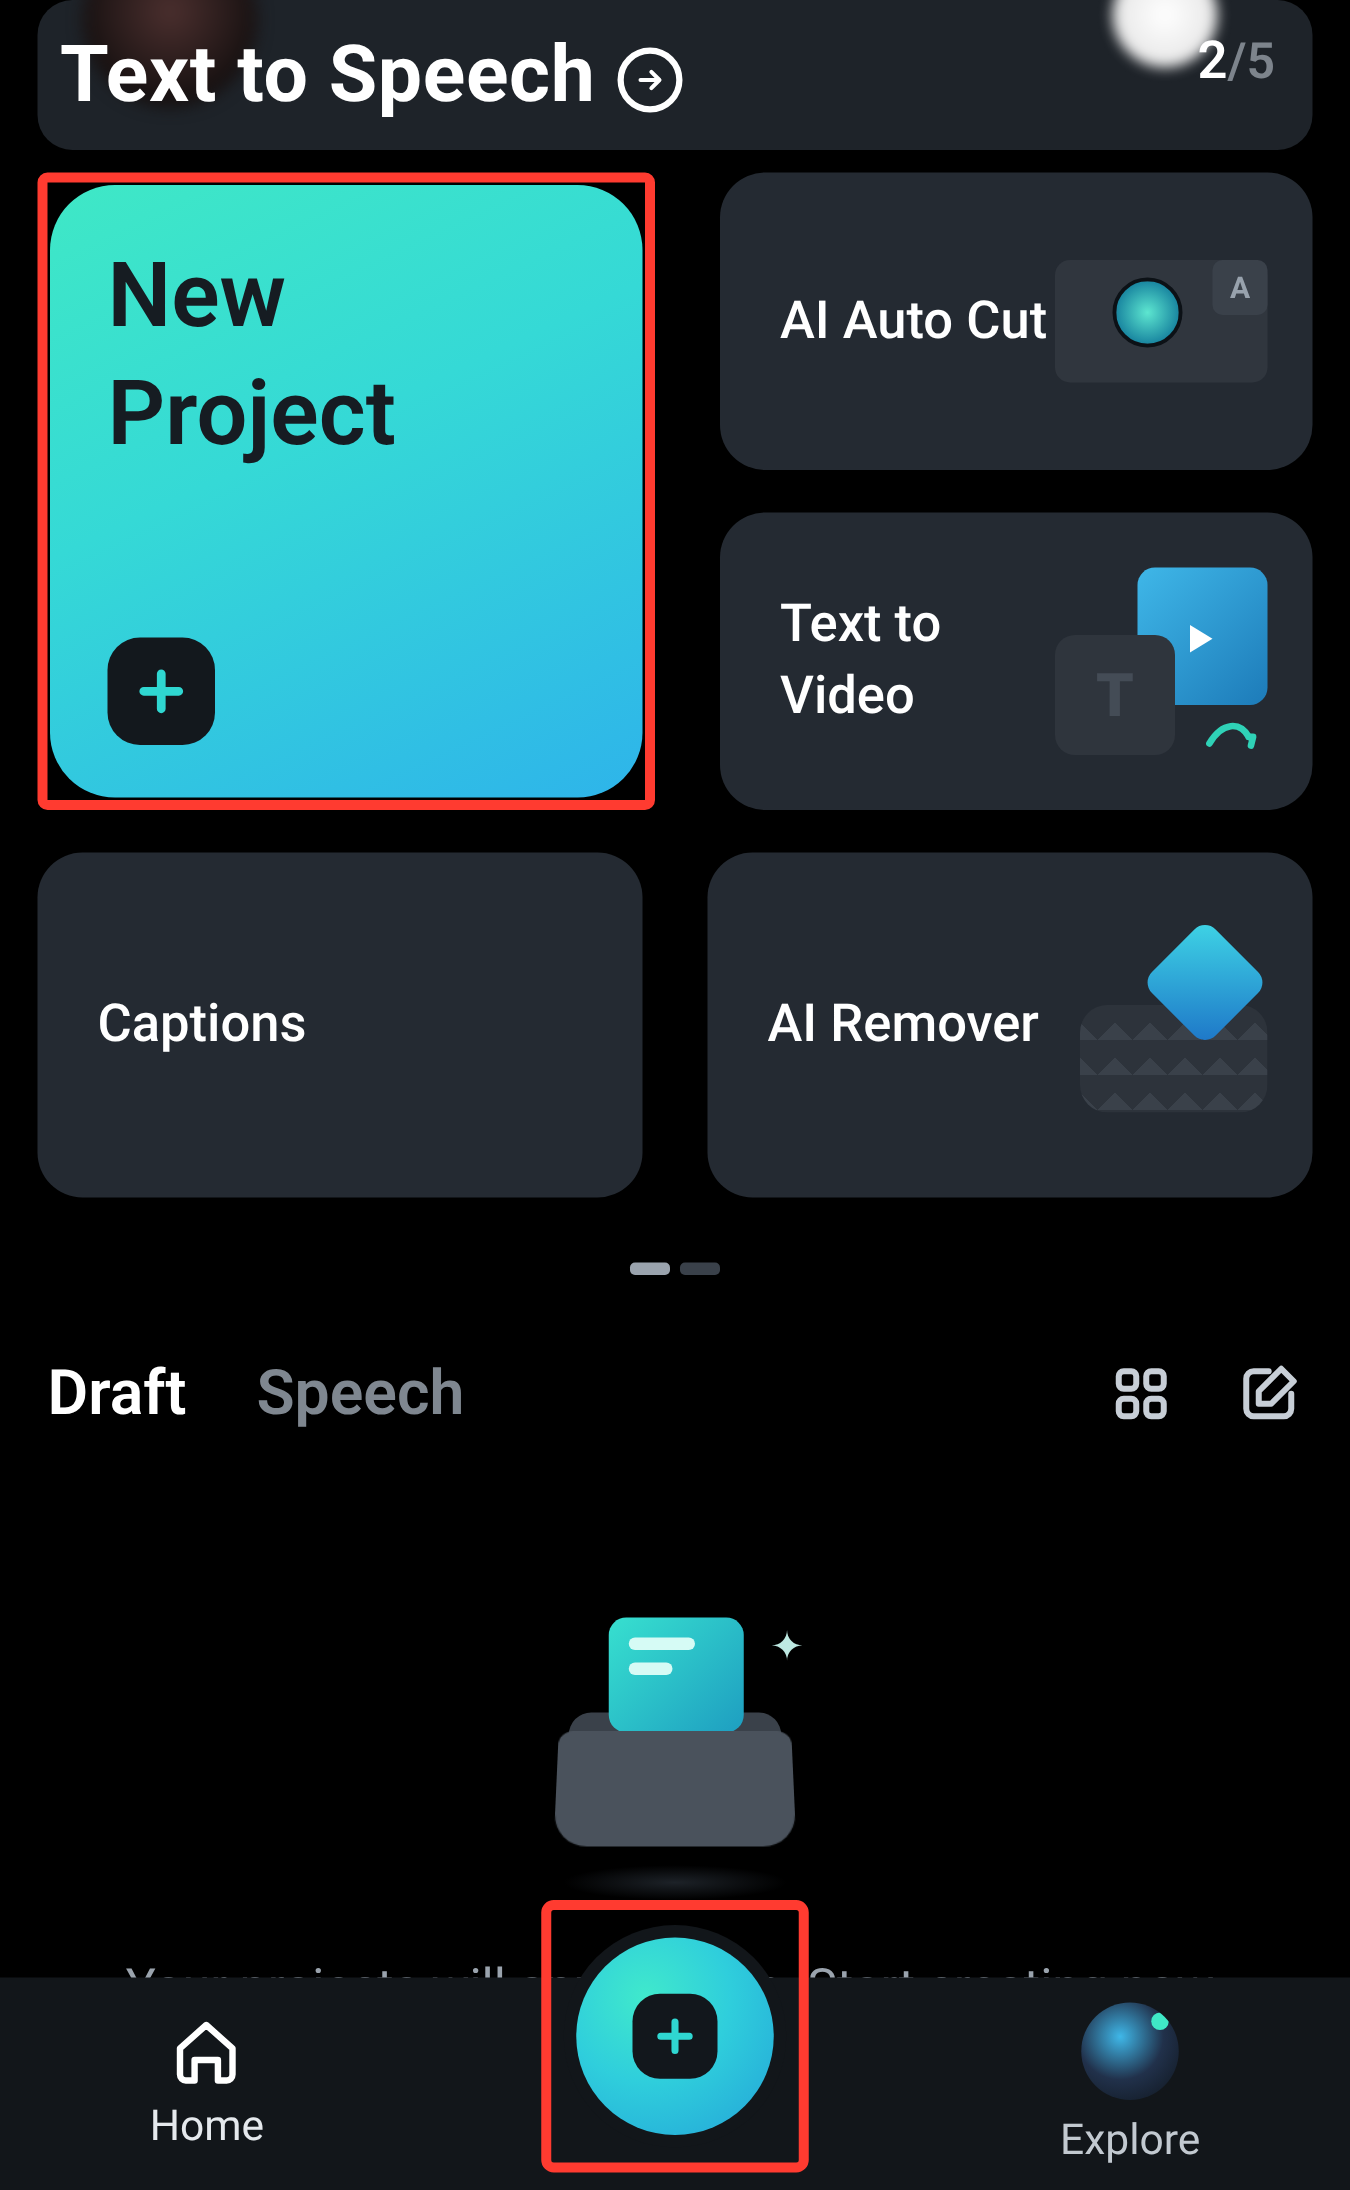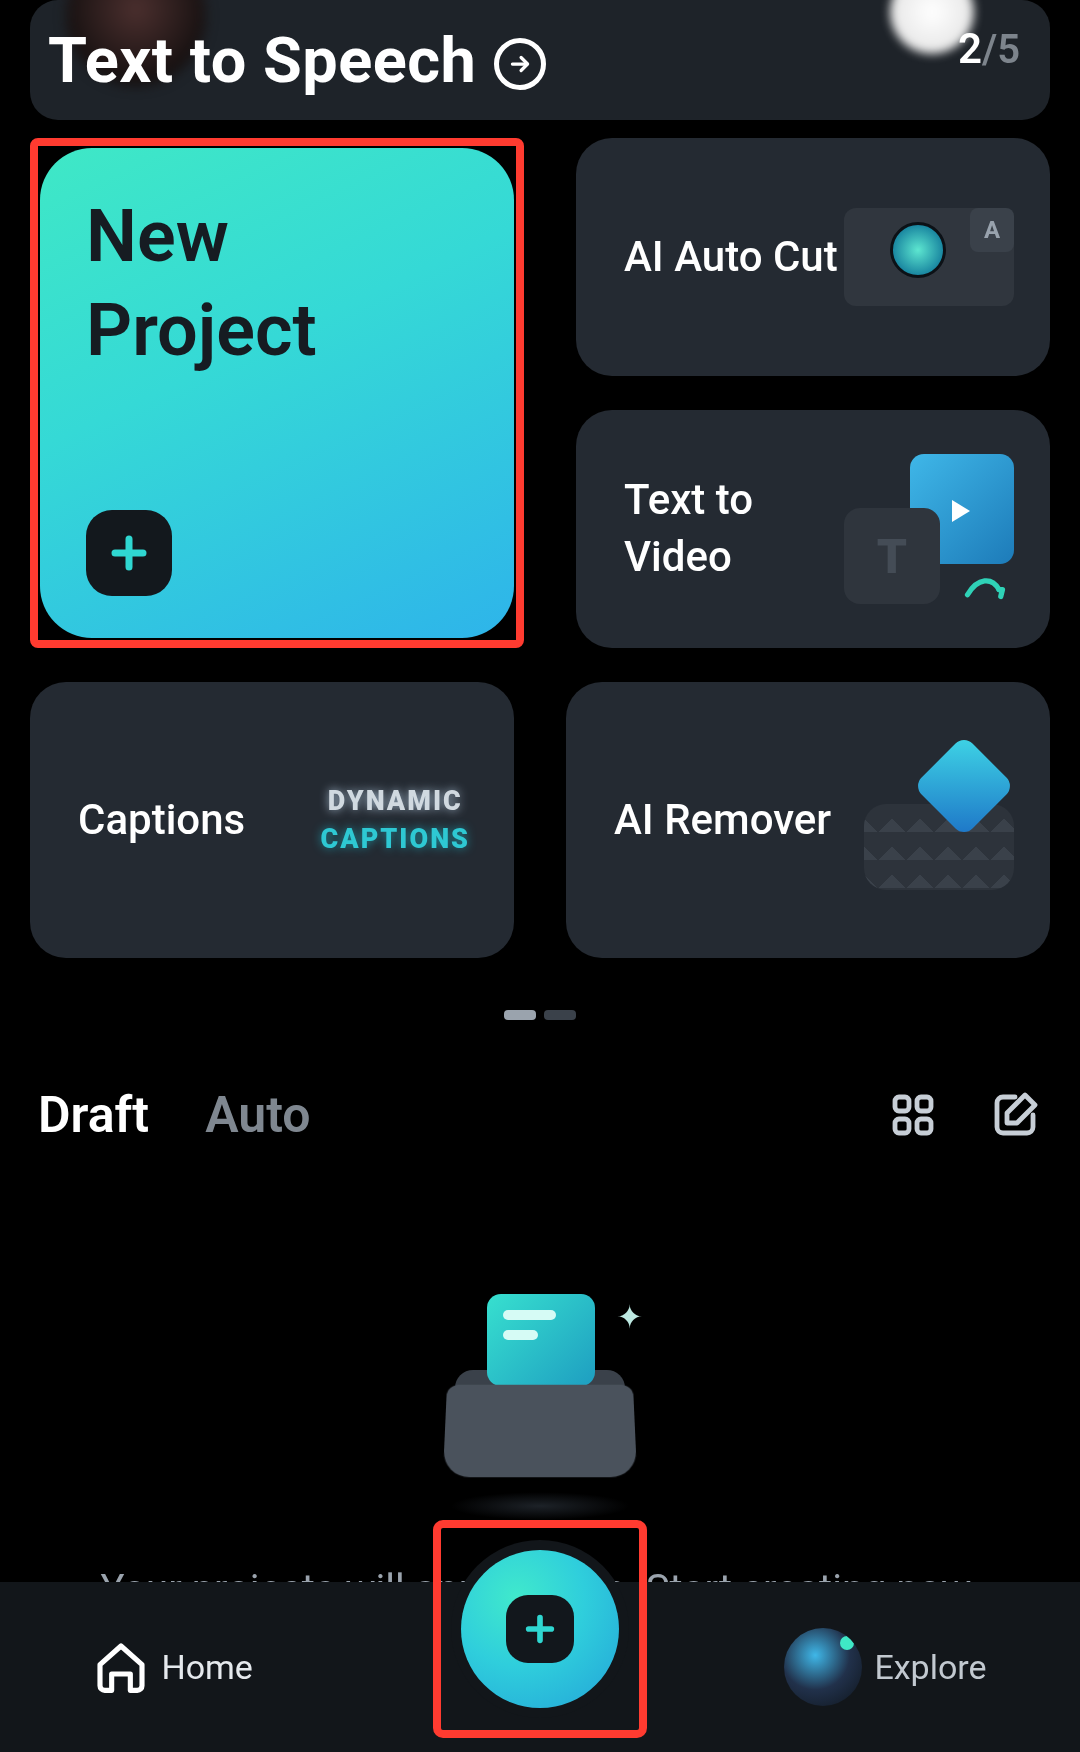--- a/index.html
+++ b/index.html
@@ -198,21 +198,21 @@
   .empty-text{
     margin-top:46px; font-size:40px; color:#9aa3ad;
   }
 
   
   .nav{
     position:absolute; left:0; right:0; bottom:0; height:170px;
     background:#12161a; display:flex; align-items:center; justify-content:space-around;
     padding:0 14px;
   }
-  .nav-item{ display:flex; align-items:center; gap:12px; font-size:34px; color:#e5e9ed;}
+  .nav-item{ display:flex; flex-direction:column; align-items:center; gap:12px; font-size:34px; color:#e5e9ed;}
   .nav-item.dim{ color:#c2c9d0;}
   .nav-item svg{ width:56px; height:56px;}
   .nav-explore-ico{
     width:78px; height:78px; border-radius:50%;
     background:radial-gradient(circle at 40% 35%, #3fb7e8 0%, #21314b 50%, #0e141a 100%);
     position:relative; overflow:hidden;
   }
   .nav-explore-ico::before{content:"";position:absolute;right:8px;top:8px;width:14px;height:14px;border-radius:50%;background:#3fe8c6;}
 
   
@@ -301,44 +301,40 @@
                 <path d="M20 10l2 0-1 4"></path>
               </svg></div>
         </div>
       </div>
     </div>
   </div>
 
   <div class="row" style="margin-top:34px;">
     <div class="tile medium">
       <div class="tile-label">Captions</div>
-      <div class="dyn-caps">
-        <div class="l1">DYNAMIC</div>
-        <div class="l2">CAPTIONS</div>
-      </div>
     </div>
     <div class="tile medium">
       <div class="tile-label">AI Remover</div>
       <div class="thumb th-rm">
         <div class="pad"></div>
         <div class="eraser"></div>
       </div>
     </div>
   </div>
 
   <div class="dots">
     <span class="active"></span>
       <span></span>
   </div>
 </div>
 
 <div class="projects-head">
   <div class="ptabs">
     <div class="tab active">Draft</div>
-    <div class="tab">Auto</div>
+    <div class="tab">Speech</div>
   </div>
   <div class="pspacer"></div>
   <div class="picon">
     <svg viewBox="0 0 24 24" fill="none" stroke="currentColor" stroke-width="2.4" stroke-linecap="round">
         <rect x="3" y="3" width="7" height="7" rx="2"></rect>
         <rect x="14" y="3" width="7" height="7" rx="2"></rect>
         <rect x="3" y="14" width="7" height="7" rx="2"></rect>
         <rect x="14" y="14" width="7" height="7" rx="2"></rect>
       </svg>
   </div>

